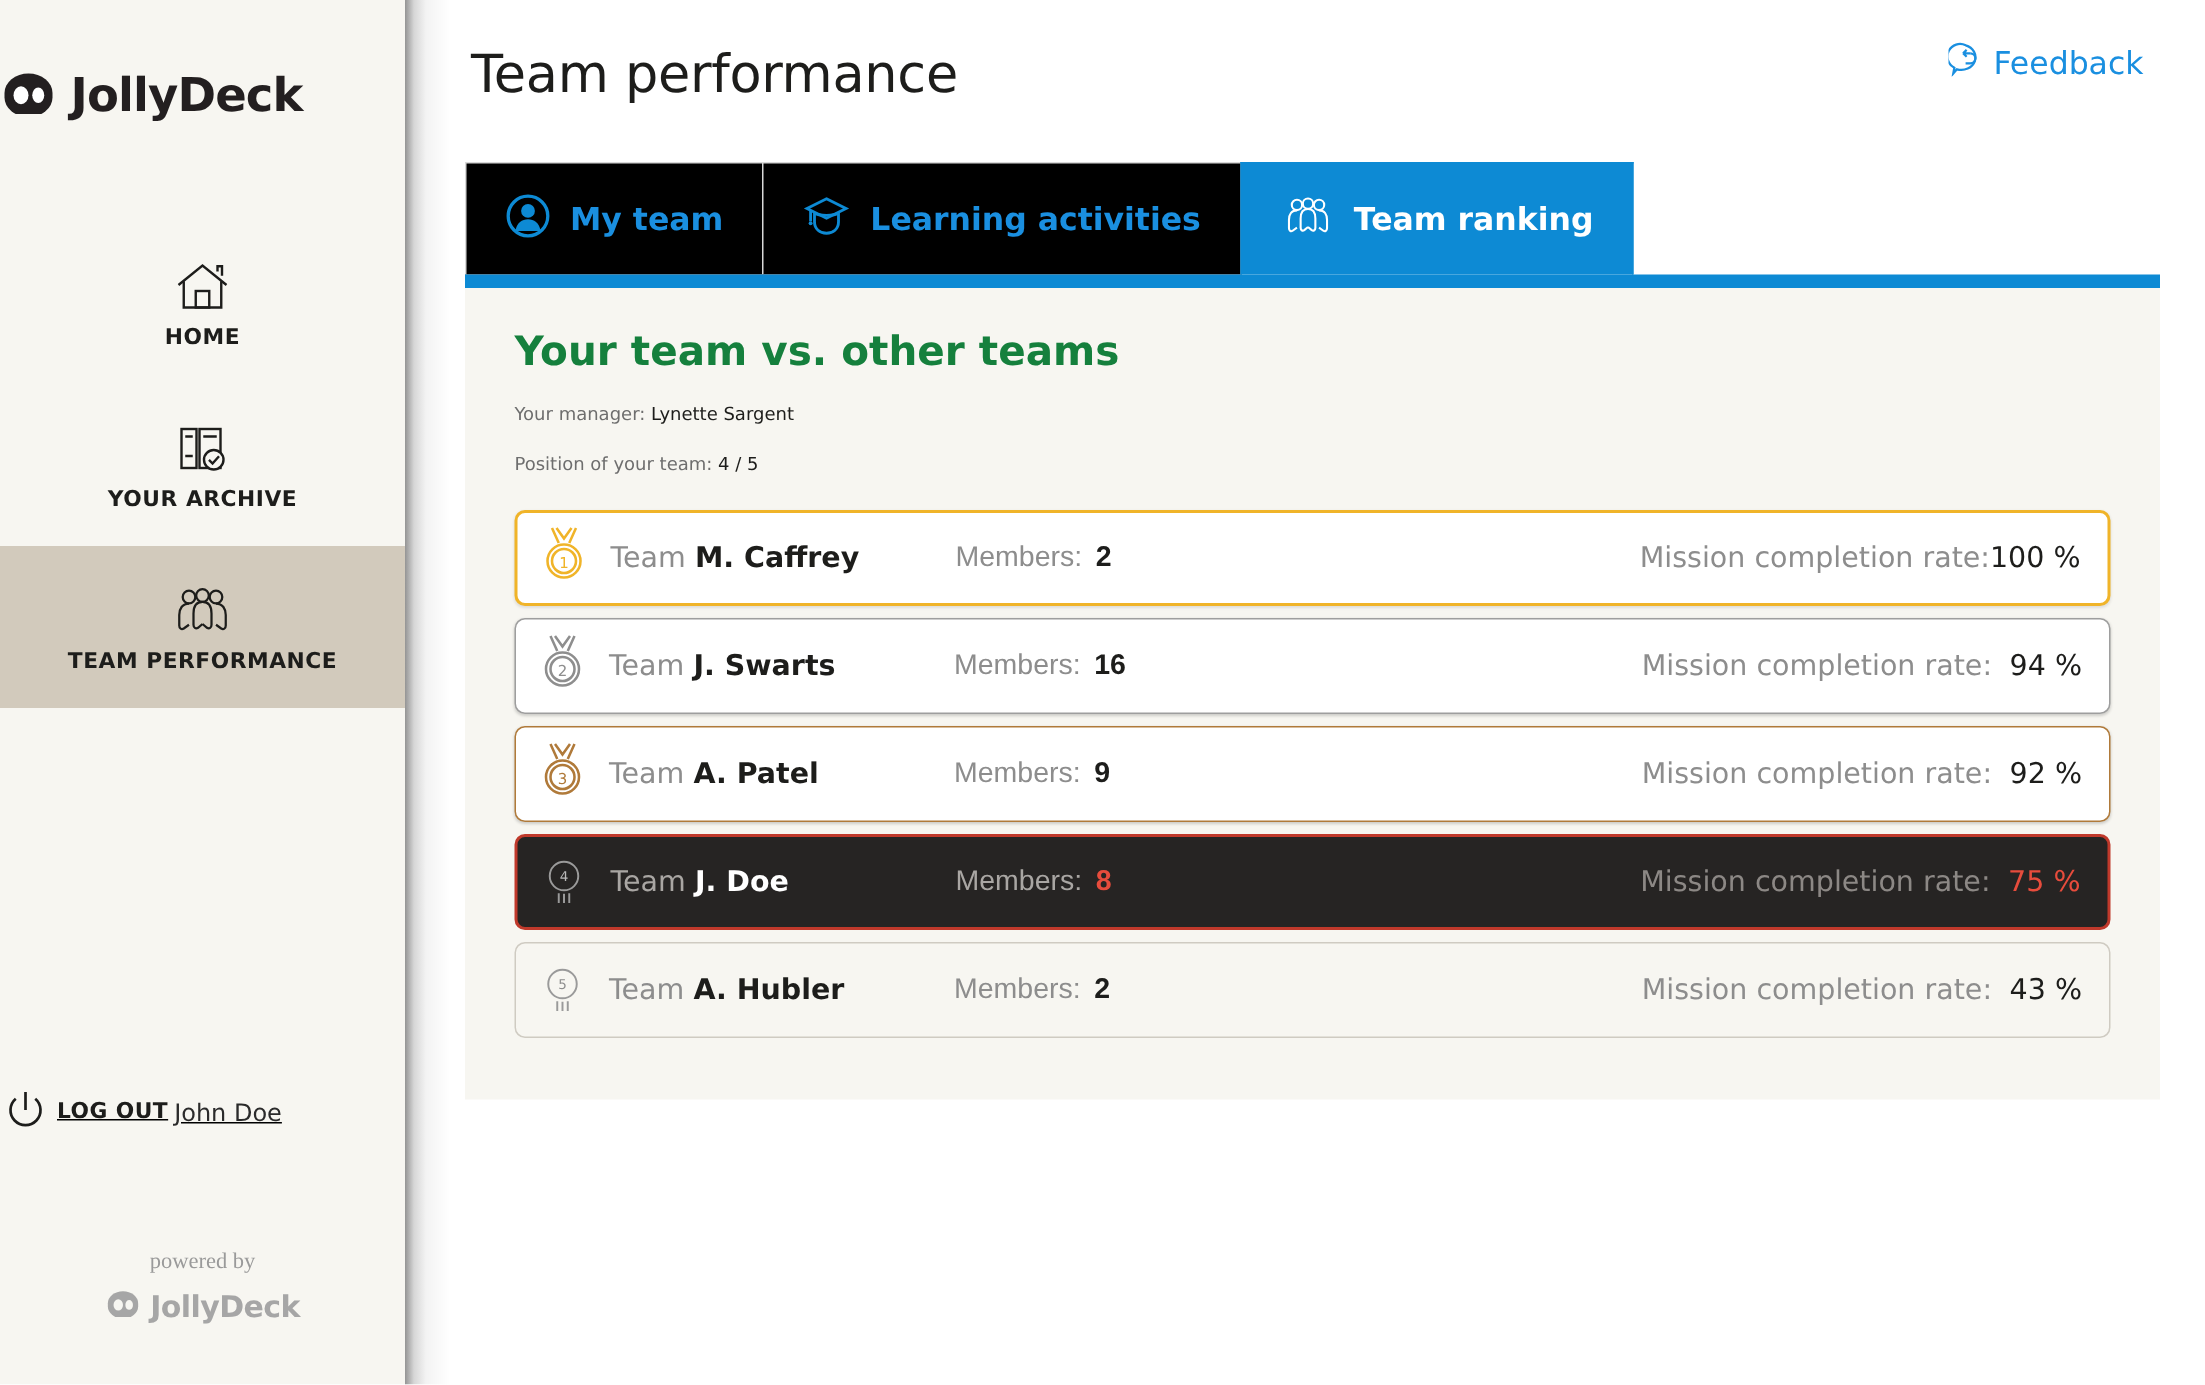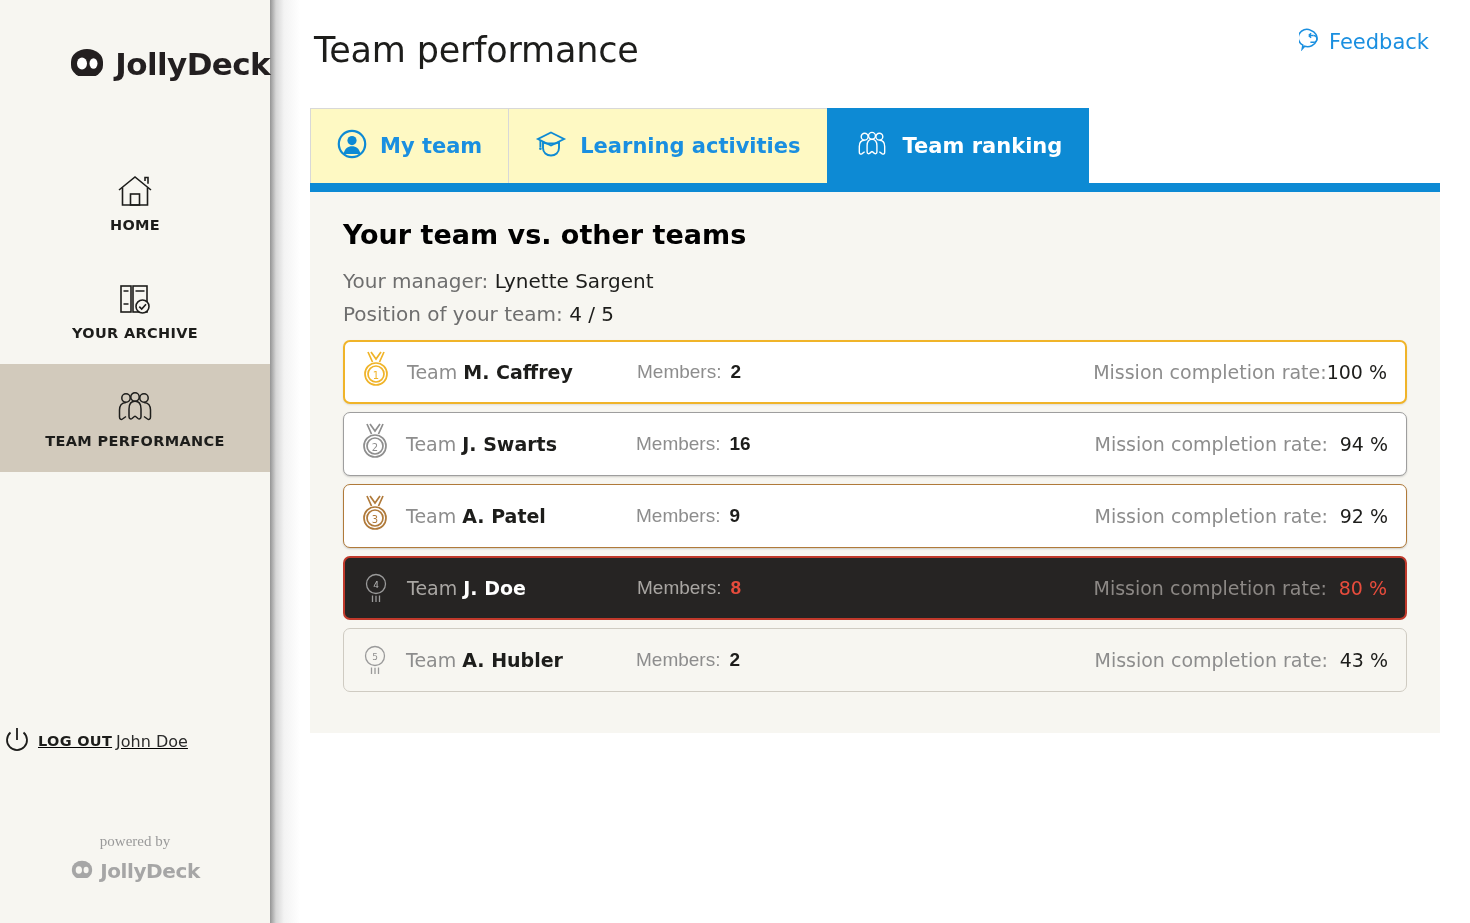--- a/index.html
+++ b/index.html
@@ -21,21 +21,21 @@
 
   
   .sidebar {
     position: absolute;
     left: 0; top: 0;
     width: 270px;
     height: 923px;
     background: #f7f6f1;
     display: flex;
     flex-direction: column;
-    align-items: flex-end;
+    align-items: flex-start;
     z-index: 3;
   }
   .sidebar-shadow {
     position: absolute;
     left: 270px; top: 0;
     width: 32px;
     height: 923px;
     background: linear-gradient(to right, rgba(60,60,60,0.55) 0px, rgba(120,120,120,0.30) 6px, rgba(170,170,170,0.14) 14px, rgba(255,255,255,0) 30px);
     z-index: 2;
     pointer-events: none;
@@ -184,21 +184,21 @@
     left: 0; top: 0;
     display: flex;
     height: 75px;
   }
   .tab {
     display: flex;
     align-items: center;
     gap: 13px;
     padding: 0 26px;
     height: 75px;
-    background: #fef9c3;
+    background: #000000;
     border: 1px solid #d8d8d8;
     border-bottom: none;
     margin-right: -1px;
     cursor: pointer;
   }
   .tab-label {
     font-size: 21px;
     font-weight: bold;
     color: #1a8fe0;
     white-space: nowrap;
@@ -219,27 +219,27 @@
     position: absolute;
     left: 10px; top: 192px;
     width: 1130px;
     height: 541px;
     background: #f7f6f1;
   }
   .panel-title {
     position: absolute;
     left: 33px; top: 27px;
     font-size: 27px;
-    color: #000000;
+    color: #15803d;
     font-family: "DejaVu Sans", sans-serif;
   }
   .panel-sub {
     position: absolute;
     left: 33px;
-    font-size: 20px;
+    font-size: 12px;
     color: #6e6e6e;
     font-family: "DejaVu Sans", sans-serif;
   }
   .panel-sub .strong { color: #1d1d1b; }
   .panel-sub.line1 { top: 77px; }
   .panel-sub.line2 { top: 110px; }
 
   .rank-list {
     position: absolute;
     left: 33px; top: 148px;
@@ -547,21 +547,21 @@
               <text x="17" y="21.6" font-size="9" font-family="DejaVu Sans, sans-serif" fill="#b9b9b9" stroke="none" text-anchor="middle">4</text>
             </svg>
           </span>
           <span class="rank-team">
             <span>Team </span><span class="name">J. Doe</span>
           </span>
           <span class="rank-members">
             <span>Members:</span><span class="val">8</span>
           </span>
           <span class="rank-rate">
-            <span>Mission completion rate:</span><span class="val">80 %</span>
+            <span>Mission completion rate:</span><span class="val">75 %</span>
           </span>
         </div>
 
         <div class="rank-row plain">
           <span class="rank-badge">
             <svg width="34" height="44" viewBox="0 0 34 44" fill="none" stroke="#9a9a9a" stroke-width="1.3">
               <circle cx="17" cy="18" r="9.5"></circle>
               <path d="M13.5 29.5 V36 M17 29.8 V36 M20.5 29.5 V36"></path>
               <text x="17" y="21.6" font-size="9" font-family="DejaVu Sans, sans-serif" fill="#8d8d8d" stroke="none" text-anchor="middle">5</text>
             </svg>

